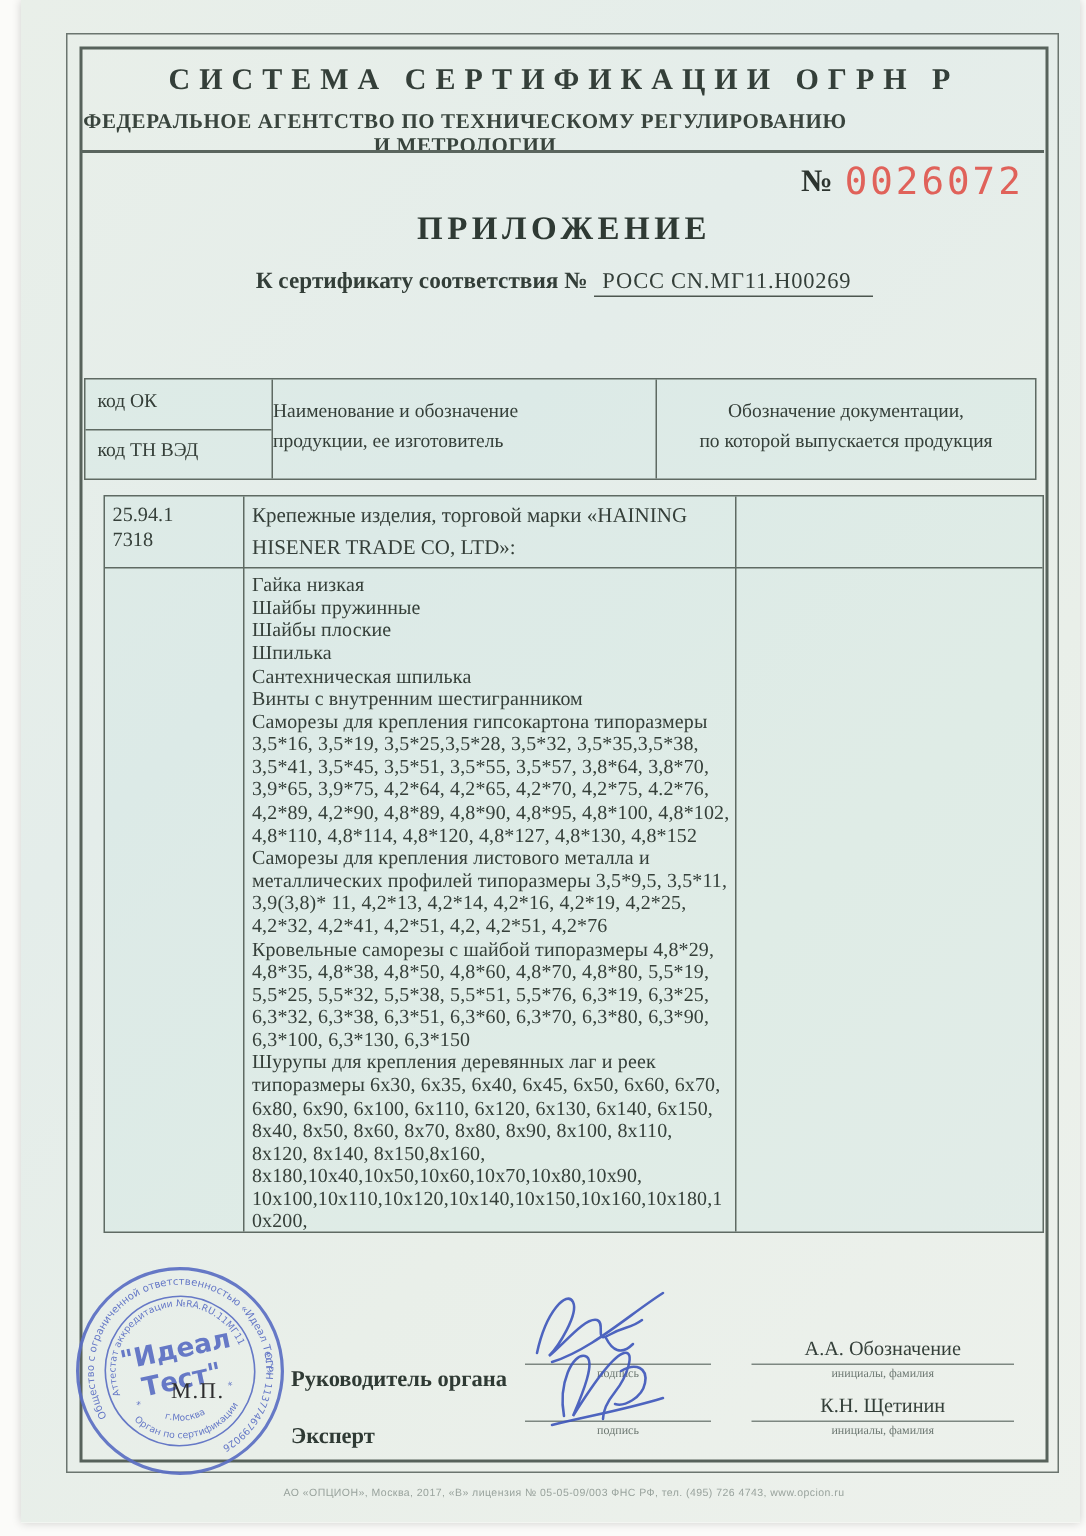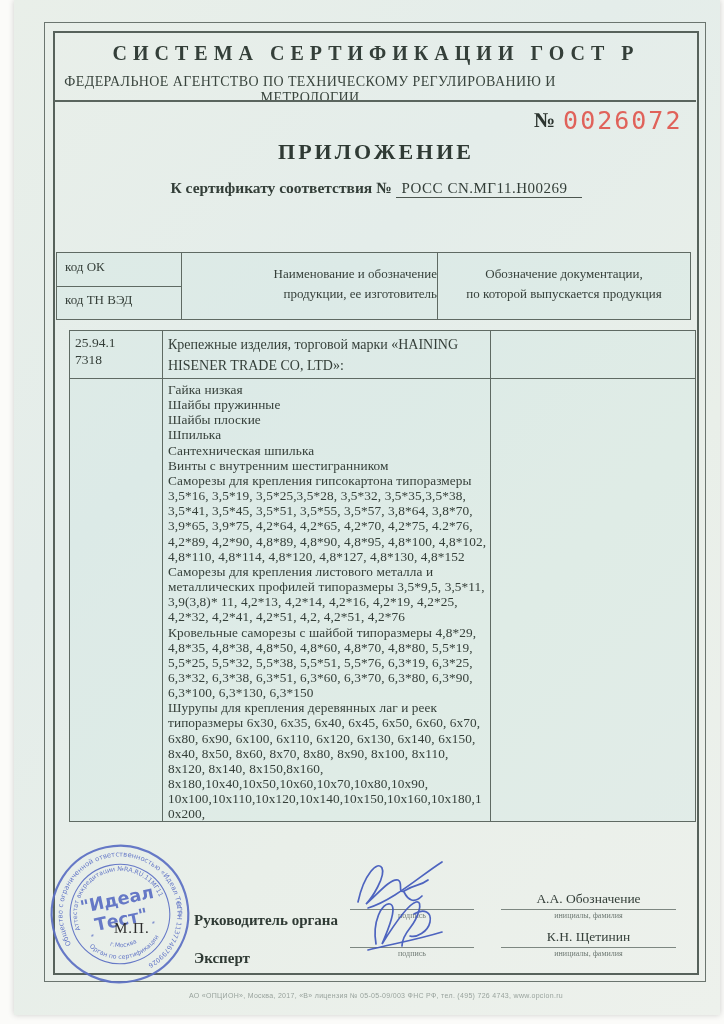--- a/index.html
+++ b/index.html
@@ -17,21 +17,21 @@
   .outer-frame{position:absolute;left:30px;top:22px;width:660px;height:958px;border:1px solid #6b756f;}
   .inner-frame{position:absolute;left:39px;top:31px;width:642px;height:940px;border:2px solid #57625b;}
 
   .t-center{text-align:center;}
   .h1{
     position:absolute;left:40px;top:42px;width:644px;
     font-size:20px;font-weight:bold;letter-spacing:6px;color:#343f39;
   }
   .h2{
     position:absolute;left:40px;top:74px;width:512px;
-    font-size:14px;font-weight:normal;letter-spacing:0.4px;color:#39443d;
+    font-size:14px;font-weight:bold;letter-spacing:0.4px;color:#39443d;
   }
   .head-rule{position:absolute;left:40px;top:100px;width:642px;height:0;border-top:2px solid #5a655e;}
 
   .serial{position:absolute;left:520px;top:106px;width:170px;white-space:nowrap;}
   .serial .no{font-size:21px;font-weight:bold;color:#2c342f;margin-right:8px;}
   .serial .digits{
     font-family:"DejaVu Sans Mono",monospace;font-size:25px;letter-spacing:2px;
     color:#e0625a;font-weight:normal;vertical-align:-2px;
   }
 
@@ -53,21 +53,21 @@
   }
 
   
   .tbl{position:absolute;border:1px solid #5f6a63;background:rgba(203,227,224,0.30);}
   .tbl .v{position:absolute;top:0;bottom:0;width:0;border-left:1px solid #5f6a63;}
   .tbl .h{position:absolute;left:0;height:0;border-top:1px solid #5f6a63;}
   .htable{left:42px;top:252px;width:633px;height:66px;}
   .cell{position:absolute;font-size:13px;color:#353f39;}
   .hc1a{left:8px;top:6px;}
   .hc1b{left:8px;top:39px;}
-  .hc2{left:125px;top:11px;width:255px;text-align:right;line-height:20px;white-space:pre-line;}
+  .hc2{left:125px;top:11px;width:255px;text-align:left;line-height:20px;white-space:pre-line;}
   .hc3{left:381px;top:11px;width:252px;text-align:center;line-height:20px;white-space:pre-line;}
 
   
   .btable{left:55px;top:330px;width:625px;height:490px;}
   .bc-code{left:5px;top:3px;font-size:13.5px;line-height:17px;white-space:pre-line;}
   .bc-prodtitle{left:98px;top:3px;width:320px;font-size:14px;line-height:21px;white-space:pre-line;}
   .bc-prodlines{left:98px;top:51px;width:326px;font-size:13.3px;line-height:15.15px;white-space:pre-line;letter-spacing:0.1px;}
 
   
   .sig-label{position:absolute;font-size:15px;font-weight:bold;color:#2f3a34;margin-top:20px;}
@@ -85,21 +85,21 @@
   .stamp{position:absolute;left:28px;top:836px;width:156px;height:156px;opacity:0.92;}
   .sig-svg{position:absolute;}
 </style>
 </head>
 <body>
 
 <div class="paper">
   <div class="outer-frame"></div>
   <div class="inner-frame"></div>
 
-  <div class="h1 t-center">СИСТЕМА СЕРТИФИКАЦИИ ГОСТ Р</div>
+  <div class="h1 t-center">СИСТЕМА СЕРТИФИКАЦИИ ОГРН Р</div>
   <div class="h2 t-center">ФЕДЕРАЛЬНОЕ АГЕНТСТВО ПО ТЕХНИЧЕСКОМУ РЕГУЛИРОВАНИЮ И МЕТРОЛОГИИ</div>
   <div class="head-rule"></div>
 
   <div class="serial">
     <span class="no">№</span><span class="digits">0026072</span>
   </div>
 
   <div class="doc-title t-center">ПРИЛОЖЕНИЕ</div>
 
   <div class="cert-line t-center">

